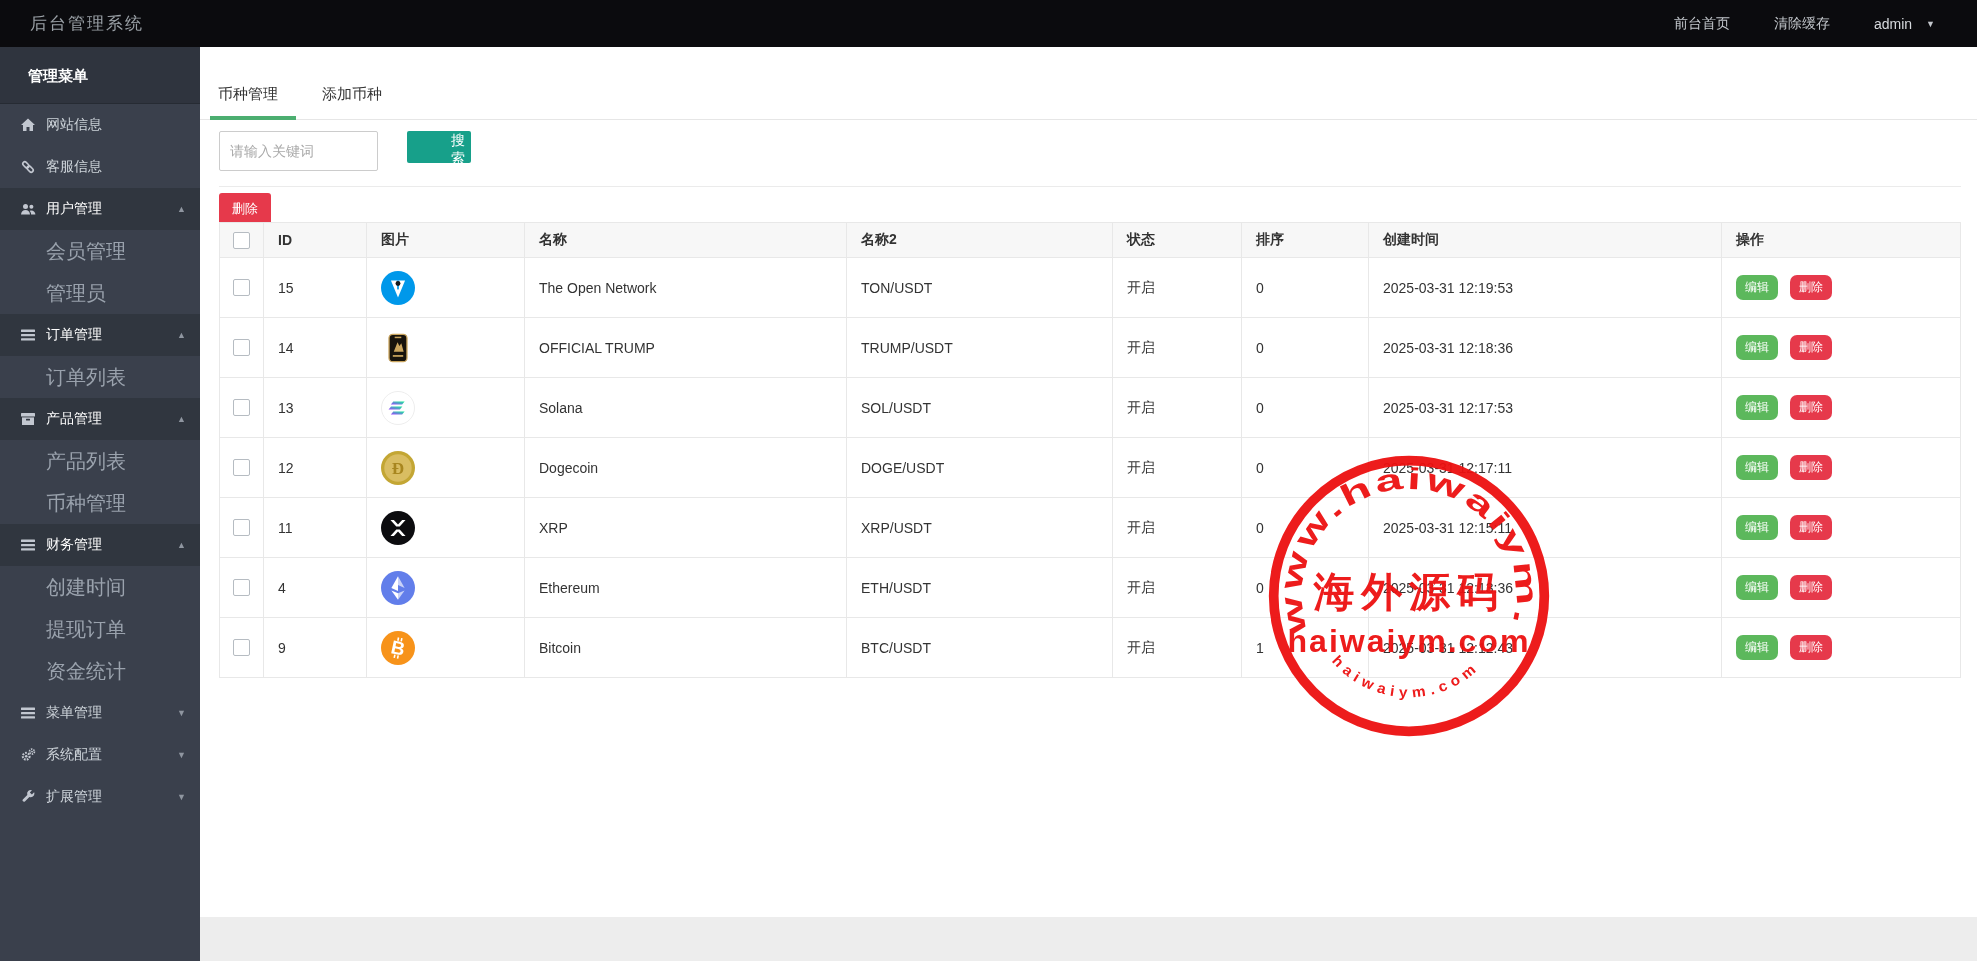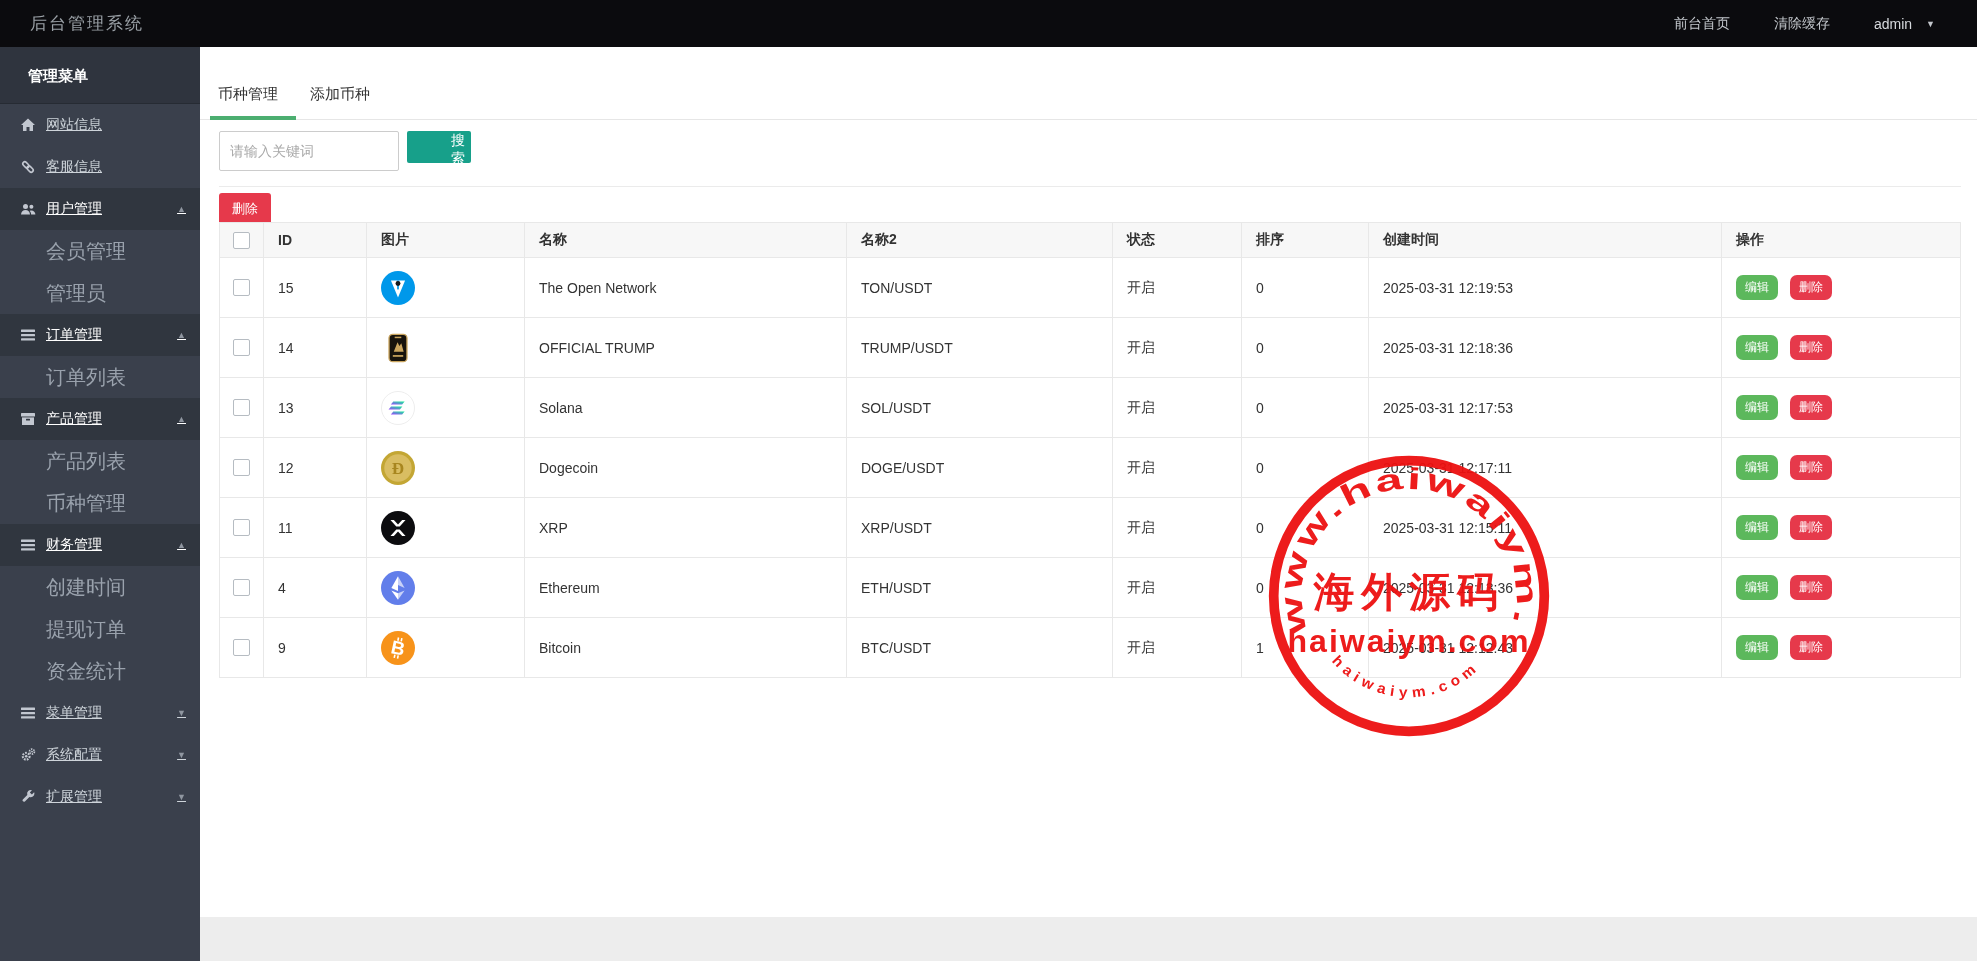--- a/index.html
+++ b/index.html
@@ -10,38 +10,38 @@
   .topbar{position:absolute;left:0;top:0;right:0;height:47px;background:#0b0b0e;display:flex;align-items:center;z-index:5;justify-content:space-between;}
   .brand{margin-left:30px;color:#9aa0a6;font-size:17px;letter-spacing:2px;}
   .top-right{margin-left:auto;display:flex;align-items:center;gap:44px;margin-right:42px;font-size:14px;color:#c3c7cc;}
   .top-link{cursor:pointer;}
   .top-user{display:flex;align-items:center;gap:14px;color:#d6d9dd;cursor:pointer;}
   .caret-sm{font-size:9px;color:#c3c7cc;}
 
   
   .sidebar{position:absolute;left:0;top:47px;width:200px;bottom:0;background:#3a404c;z-index:4;}
   .side-header{height:57px;line-height:57px;padding-left:28px;color:#fff;font-weight:bold;font-size:15px;background:#2f343e;border-bottom:1px solid #262b33;box-sizing:border-box;}
-  .side-item{height:42px;display:flex;align-items:center;padding:0 14px 0 20px;color:#ced4da;font-size:14px;cursor:pointer;box-sizing:border-box;text-decoration:underline;}
+  .side-item{height:42px;display:flex;align-items:center;padding:0 14px 0 20px;color:#ced4da;font-size:14px;cursor:pointer;box-sizing:border-box;}
   .side-item.expanded{background:#30363f;color:#fff;}
   .side-icon{width:16px;height:16px;margin-right:10px;display:inline-flex;flex:0 0 16px;}
   .side-icon svg{width:16px;height:16px;}
   .side-caret{margin-left:auto;font-size:9px;color:#8f96a0;}
   .side-sub{height:42px;line-height:42px;padding-left:46px;color:#9aa2ad;font-size:20px;cursor:pointer;}
 
   
   .main{position:absolute;left:200px;top:47px;right:0;bottom:0;background:#fff;}
   .footer-strip{position:absolute;left:0;right:0;top:870px;bottom:0;background:#ededed;}
 
   .tabbar{position:absolute;left:0;top:0;right:0;height:73px;border-bottom:1px solid #e6e6e6;box-sizing:border-box;}
   .tab{position:absolute;top:38px;font-size:15px;color:#333;cursor:pointer;}
   .tab-1{left:18px;}
-  .tab-2{left:110px;}
+  .tab-2{left:122px;}
   .tab-underline{position:absolute;left:10px;top:69px;width:86px;height:4px;background:#4cae70;}
 
-  .search-input{position:absolute;left:19px;top:84px;width:180px;height:40px;box-sizing:border-box;border:1px solid #ccc;border-radius:2px;padding:8px 10px;font-size:14px;color:#333;font-family:inherit;}
+  .search-input{position:absolute;left:19px;top:84px;width:159px;height:40px;box-sizing:border-box;border:1px solid #ccc;border-radius:2px;padding:8px 10px;font-size:14px;color:#333;font-family:inherit;}
   .search-input::placeholder{color:#a9a9a9;}
   .btn-search{position:absolute;left:207px;top:84px;width:64px;height:32px;background:#17a08a;color:#fff;border:none;border-radius:2px;font-size:14px;cursor:pointer;font-family:inherit;padding-left:44px;}
   .toolbar-hr{position:absolute;left:19px;right:16px;top:139px;border-top:1px solid #ebebeb;}
   .btn-delete{position:absolute;left:19px;top:146px;background:#e6394b;color:#fff;border:none;border-radius:3px;font-size:13px;padding:7px 13px;cursor:pointer;font-family:inherit;}
 
   
   .coins-table{position:absolute;left:19px;top:175px;width:1741px;border-collapse:collapse;table-layout:fixed;font-size:14px;}
   .coins-table th,.coins-table td{border:1px solid #e8e8e8;text-align:left;padding:0 0 0 14px;color:#333;overflow:hidden;white-space:nowrap;}
   .coins-table th{height:34px;background:#f7f7f7;font-weight:bold;}
   .coins-table td{height:59px;background:#fff;}

